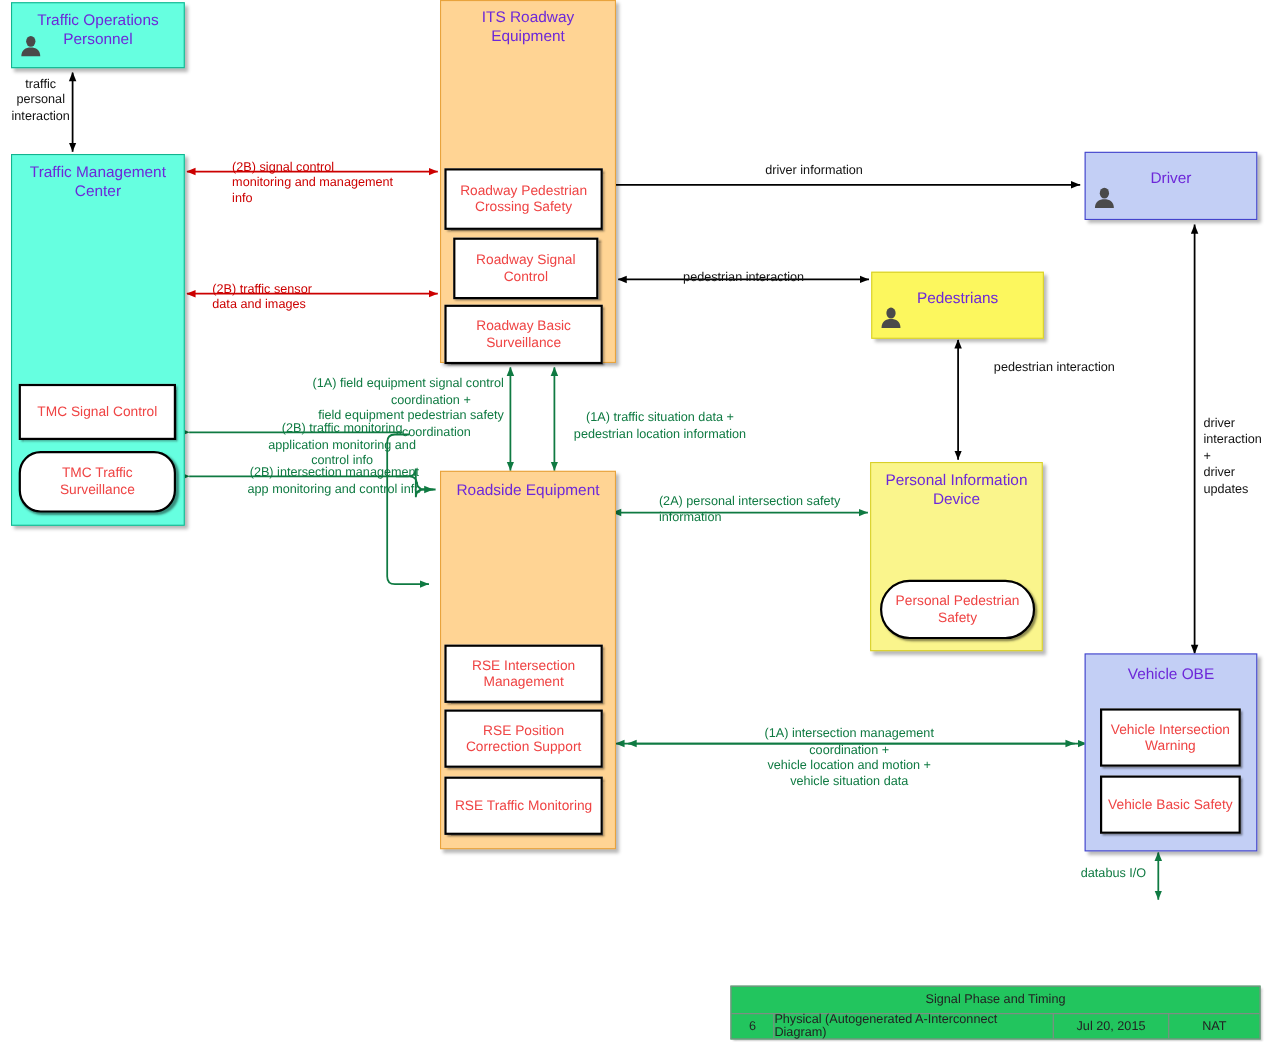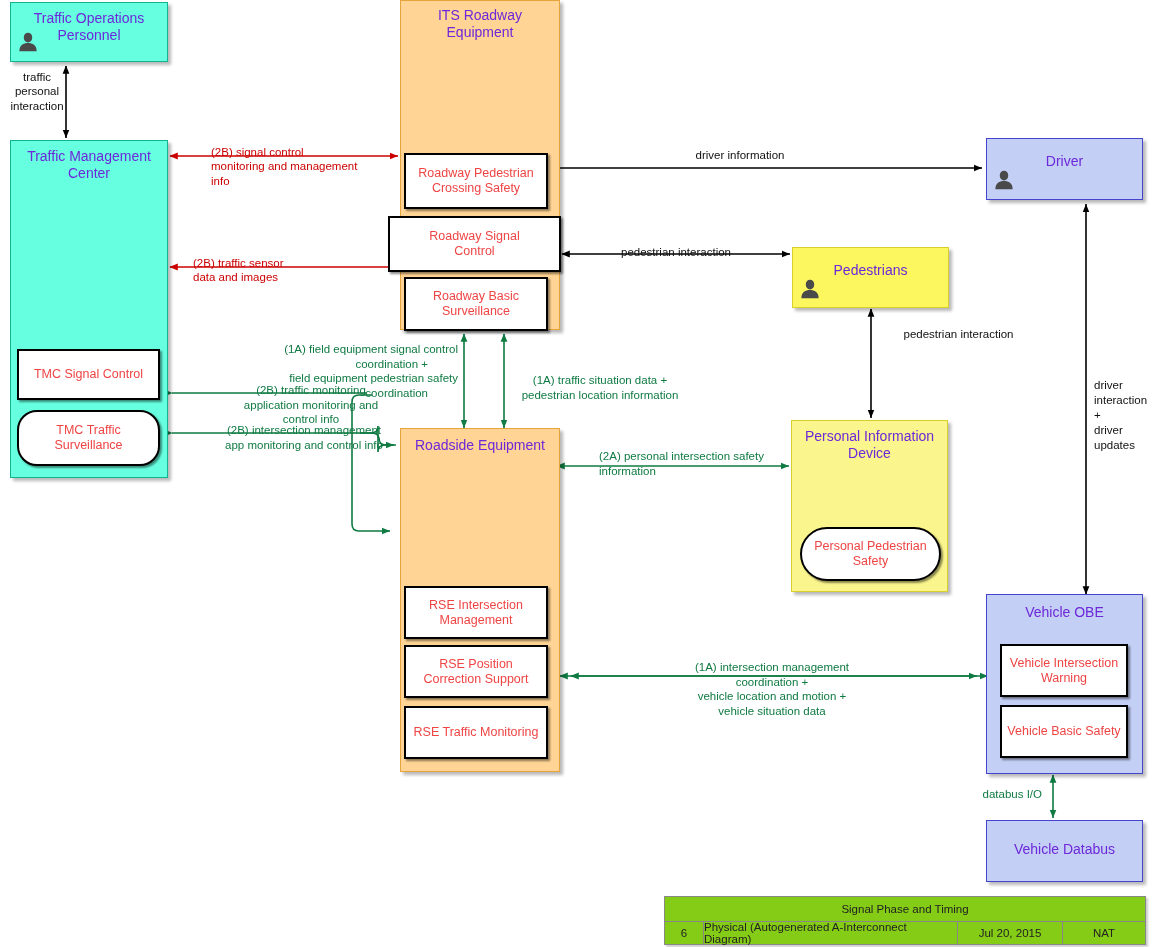--- a/index.html
+++ b/index.html
@@ -24,21 +24,21 @@
   .lbl{position:absolute;color:#111;line-height:1.25;white-space:pre;}
   .lbl.red{color:#CC0000;}
   .lbl.green{color:#0F7A42;}
   .lbl.ctr{text-align:center;}
   .lbl.rt{text-align:right;}
 
   svg.wires{position:absolute;left:0;top:0;width:1152px;height:947px;overflow:visible;pointer-events:none;}
 
   
   #titleblock{position:absolute;left:664px;top:896px;width:482px;height:49px;
-     border:1px solid #888;background:#84cc16;box-sizing:border-box;box-shadow:2px 2px 2px rgba(0,0,0,.20);}
+     border:1px solid #888;background:#22c55e;box-sizing:border-box;box-shadow:2px 2px 2px rgba(0,0,0,.20);}
   #tb-top{position:absolute;left:0;top:0;right:0;height:24px;border-bottom:1px solid #888;
      display:flex;align-items:center;justify-content:center;font-size:11.5px;color:#222;}
   #tb-bot{position:absolute;left:0;top:24px;right:0;bottom:0;display:flex;align-items:stretch;font-size:11.5px;color:#222;}
   #tb-bot > div{display:flex;align-items:center;justify-content:center;border-right:1px solid #888;}
   #tb-bot > div:last-child{border-right:none;}
   .tb-num{width:38px;}
   .tb-desc{flex:1;}
   .tb-date{width:104px;}
   .tb-by{width:82px;}
 </style>
@@ -147,21 +147,21 @@
   <div class="subbox" style="left:17px;top:410px;width:143px;height:56px;font-size:12.5px;border-radius:20px;">
     <span><span>TMC Traffic</span><br><span>Surveillance</span></span>
   </div>
 
   <div class="box orange-box" style="left:400px;top:0px;width:160px;height:330px;">
     <div class="title" style="top:6px;font-size:14px;"><span>ITS Roadway</span><br><span>Equipment</span></div>
   </div>
   <div class="subbox" style="left:404px;top:153px;width:144px;height:56px;font-size:12.5px;">
     <span><span>Roadway Pedestrian</span><br><span>Crossing Safety</span></span>
   </div>
-  <div class="subbox" style="left:388px;top:216px;width:173px;height:56px;font-size:12.5px;text-align:center;">
+  <div class="subbox" style="left:412px;top:216px;width:132px;height:56px;font-size:12.5px;text-align:center;">
     <span><span>Roadway Signal</span><br><span>Control</span></span>
   </div>
   <div class="subbox" style="left:404px;top:277px;width:144px;height:54px;font-size:12.5px;">
     <span><span>Roadway Basic</span><br><span>Surveillance</span></span>
   </div>
 
   <div class="box orange-box" style="left:400px;top:428px;width:160px;height:344px;">
     <div class="title" style="top:8px;font-size:14px;"><span>Roadside Equipment</span></div>
   </div>
   <div class="subbox" style="left:404px;top:586px;width:144px;height:53px;font-size:12.5px;">
@@ -200,23 +200,20 @@
   <div class="box blue-box" style="left:986px;top:594px;width:157px;height:180px;">
     <div class="title" style="top:9px;font-size:14px;"><span>Vehicle OBE</span></div>
   </div>
   <div class="subbox" style="left:1000px;top:644px;width:128px;height:53px;font-size:12.5px;">
     <span><span>Vehicle Intersection</span><br><span>Warning</span></span>
   </div>
   <div class="subbox" style="left:1000px;top:705px;width:128px;height:53px;font-size:12.5px;">
     <span>Vehicle Basic Safety</span>
   </div>
 
-  <div class="box blue-box" style="left:986px;top:820px;width:157px;height:62px;">
-    <div class="title" style="top:20px;font-size:14px;"><span>Vehicle Databus</span></div>
-  </div>
 
   <div class="lbl ctr" style="left:2px;top:70px;width:70px;font-size:11.5px;"><span>traffic</span><br><span>personal</span><br><span>interaction</span></div>
 
   <div class="lbl red" style="left:211px;top:145px;width:196px;font-size:11.5px;"><span>(2B) signal control</span><br><span>monitoring and management</span><br><span>info</span></div>
 
   <div class="lbl red" style="left:193px;top:256px;width:196px;font-size:11.5px;"><span>(2B) traffic sensor</span><br><span>data and images</span></div>
 
   <div class="lbl ctr" style="left:640px;top:148px;width:200px;font-size:11.5px;"><span>driver information</span></div>
 
   <div class="lbl ctr" style="left:576px;top:245px;width:200px;font-size:11.5px;"><span>pedestrian interaction</span></div>

